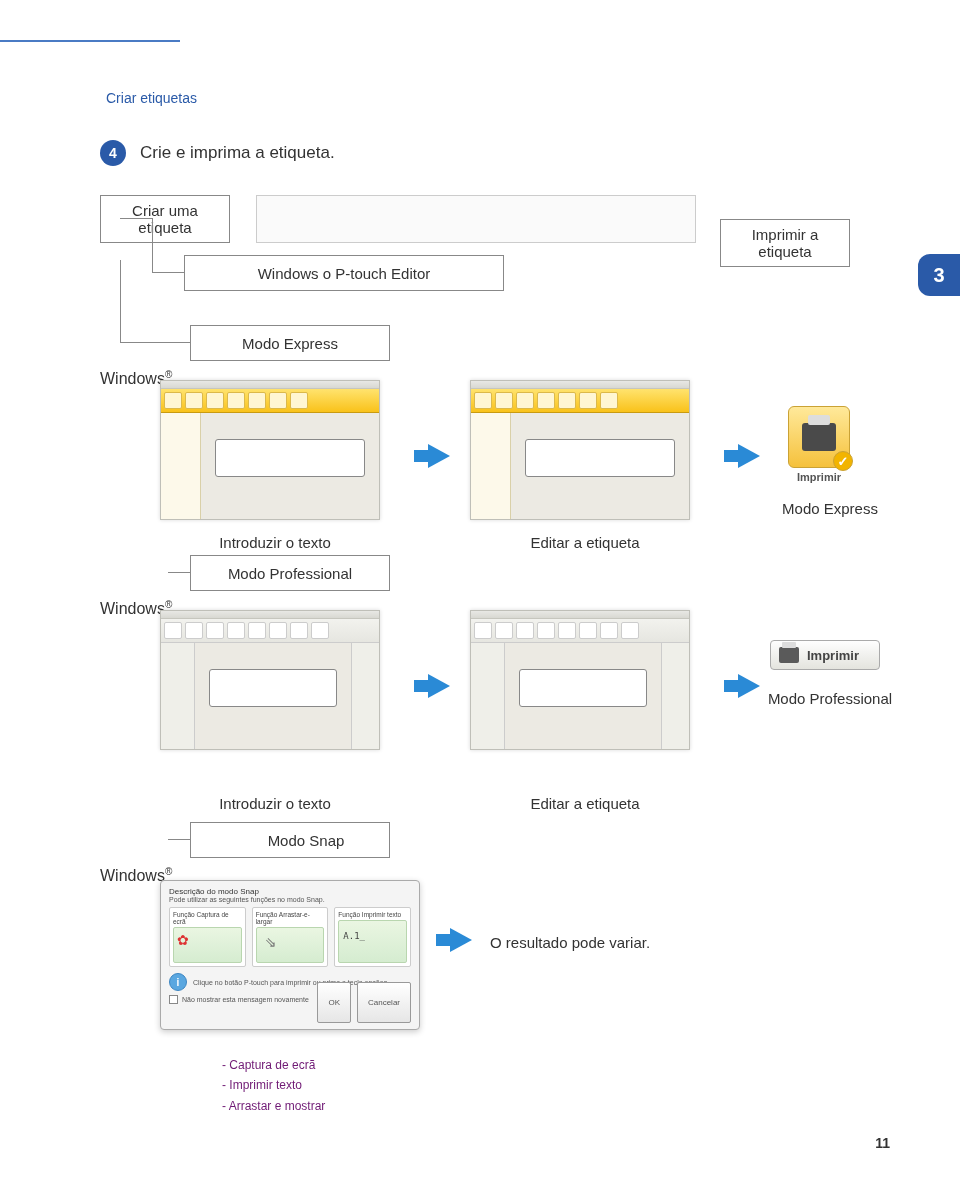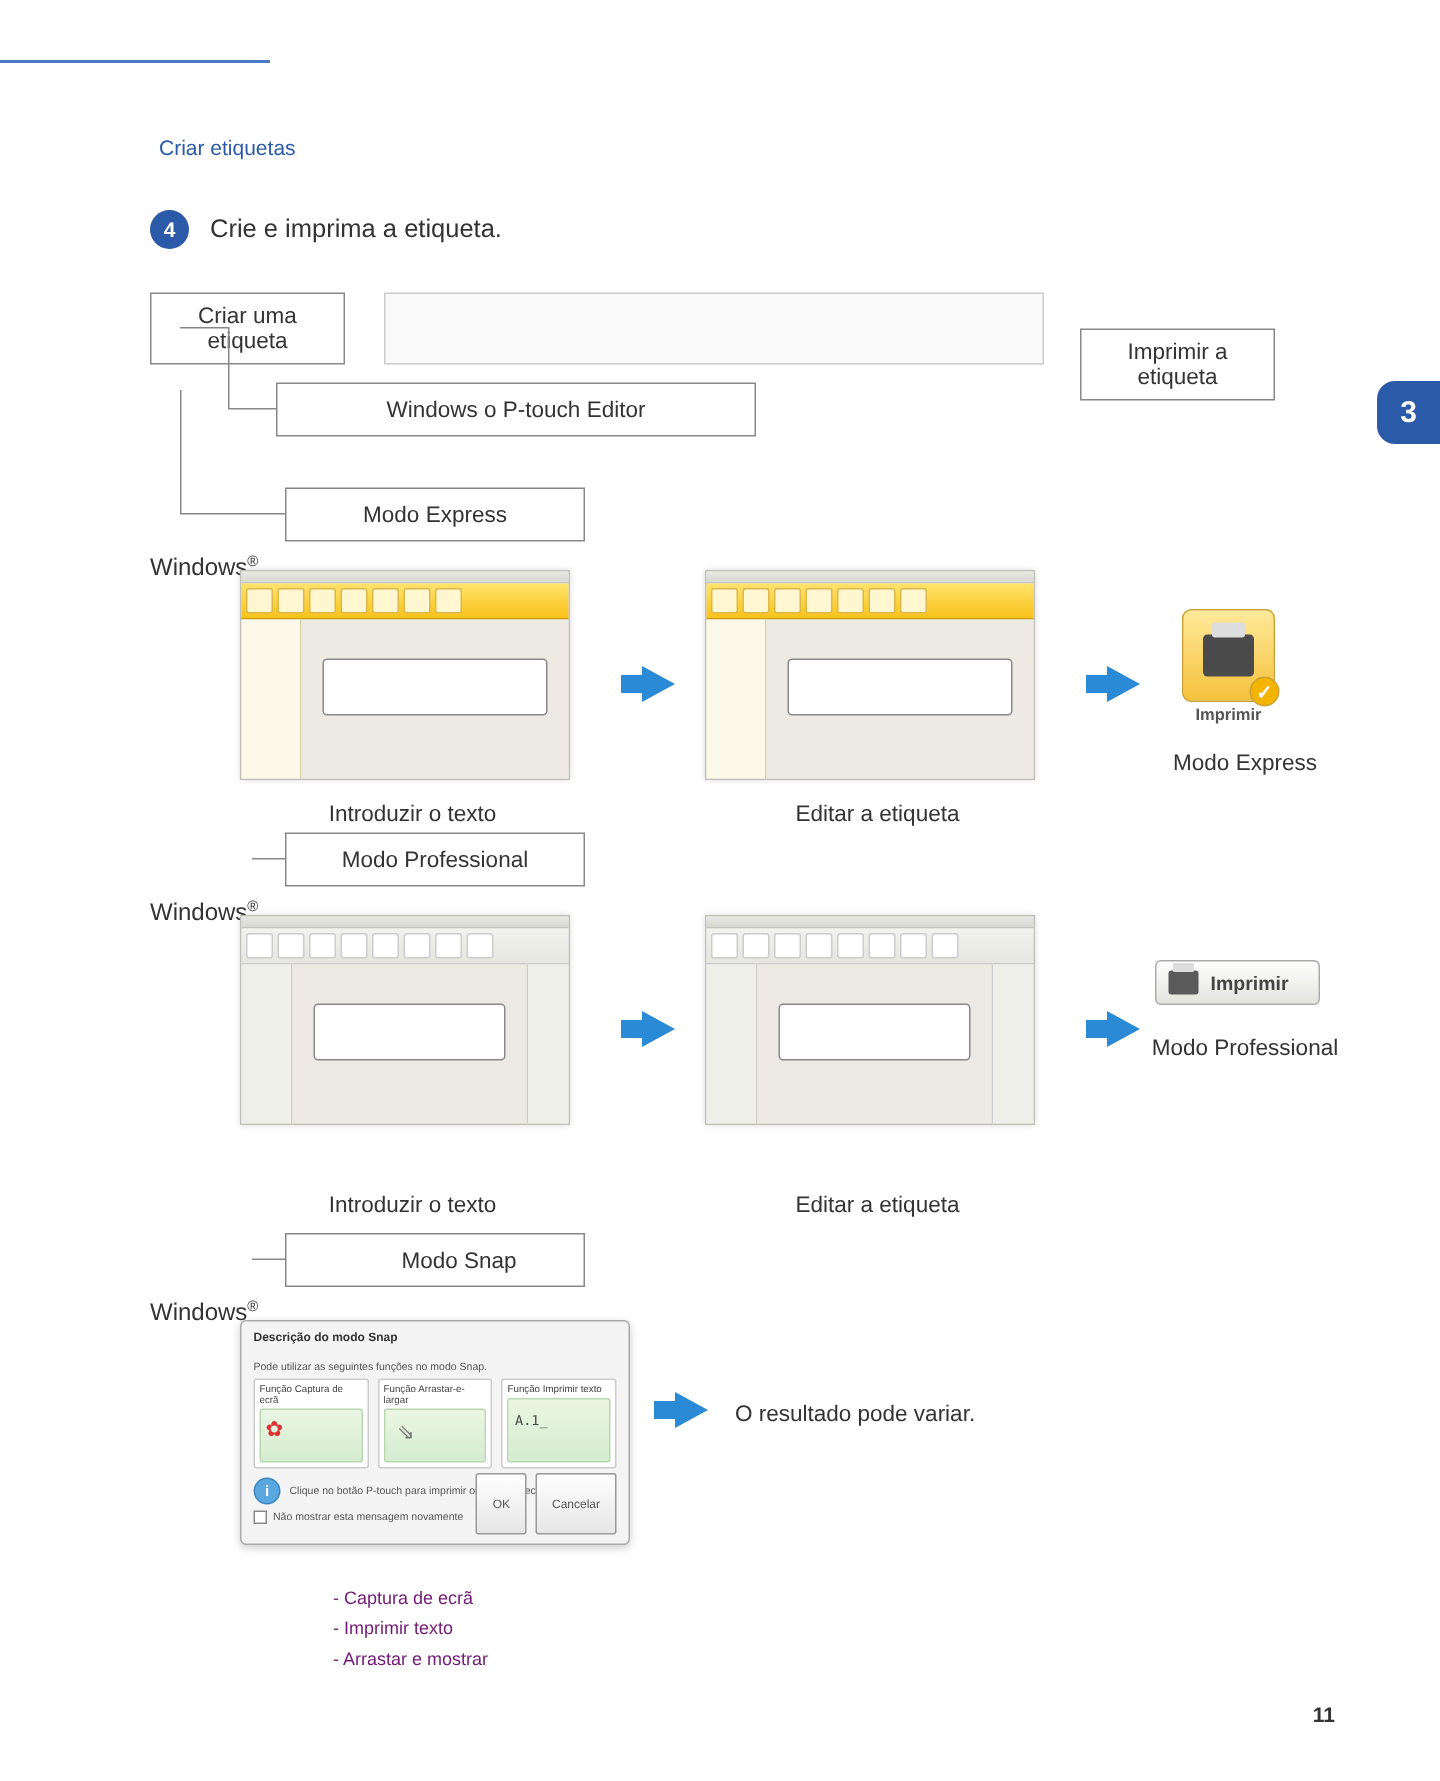--- a/index.html
+++ b/index.html
@@ -183,21 +183,21 @@
   .tree-os3h{position:absolute;top:839px;left:168px;width:22px;height:0;border-top:1px solid #888;}
 
   .snap-dialog {
     position:absolute;
     top: 880px; left: 160px; width: 260px; height: 150px;
     background:#f4f4f4; border:1px solid #aaa; border-radius:4px;
     box-shadow:0 2px 6px rgba(0,0,0,.2);
     padding:6px 8px;
     font-size:7px; color:#555;
   }
-  .snap-dialog .hd{font-size:8px;font-weight:bold;margin-bottom:12px;color:#333;}
+  .snap-dialog .hd{font-size:8px;font-weight:normal;margin-bottom:0;color:#333;}
   .snap-dialog .row3{display:flex;gap:6px;margin-top:4px;}
   .snap-dialog .card{flex:1;border:1px solid #ccc;background:#fff;border-radius:2px;height:60px;padding:3px;display:flex;flex-direction:column;gap:2px;}
   .snap-dialog .card .t{font-size:6.5px;color:#444;}
   .snap-dialog .card .pth{flex:1;background:linear-gradient(#eaf6e2,#d5ecd0);border:1px solid #b9d6af;border-radius:2px;position:relative;}
   .snap-dialog .card .pth.flower::after{content:"✿";position:absolute;left:3px;top:4px;color:#d33;font-size:14px;}
   .snap-dialog .card .pth.drag::after{content:"⇘";position:absolute;left:8px;top:6px;color:#777;font-size:14px;}
   .snap-dialog .card .pth.text::after{content:"A.1_";position:absolute;left:4px;top:10px;color:#444;font-size:9px;font-family:monospace;}
   .snap-dialog .tip{margin-top:6px;display:flex;gap:6px;align-items:center;}
   .snap-dialog .tip .ic{width:18px;height:18px;border-radius:50%;background:#5aa7e0;border:1px solid #3d86c2;color:#fff;display:flex;align-items:center;justify-content:center;font-size:10px;font-weight:bold;}
   .snap-dialog .chk{margin-top:4px;display:flex;align-items:center;gap:4px;}

